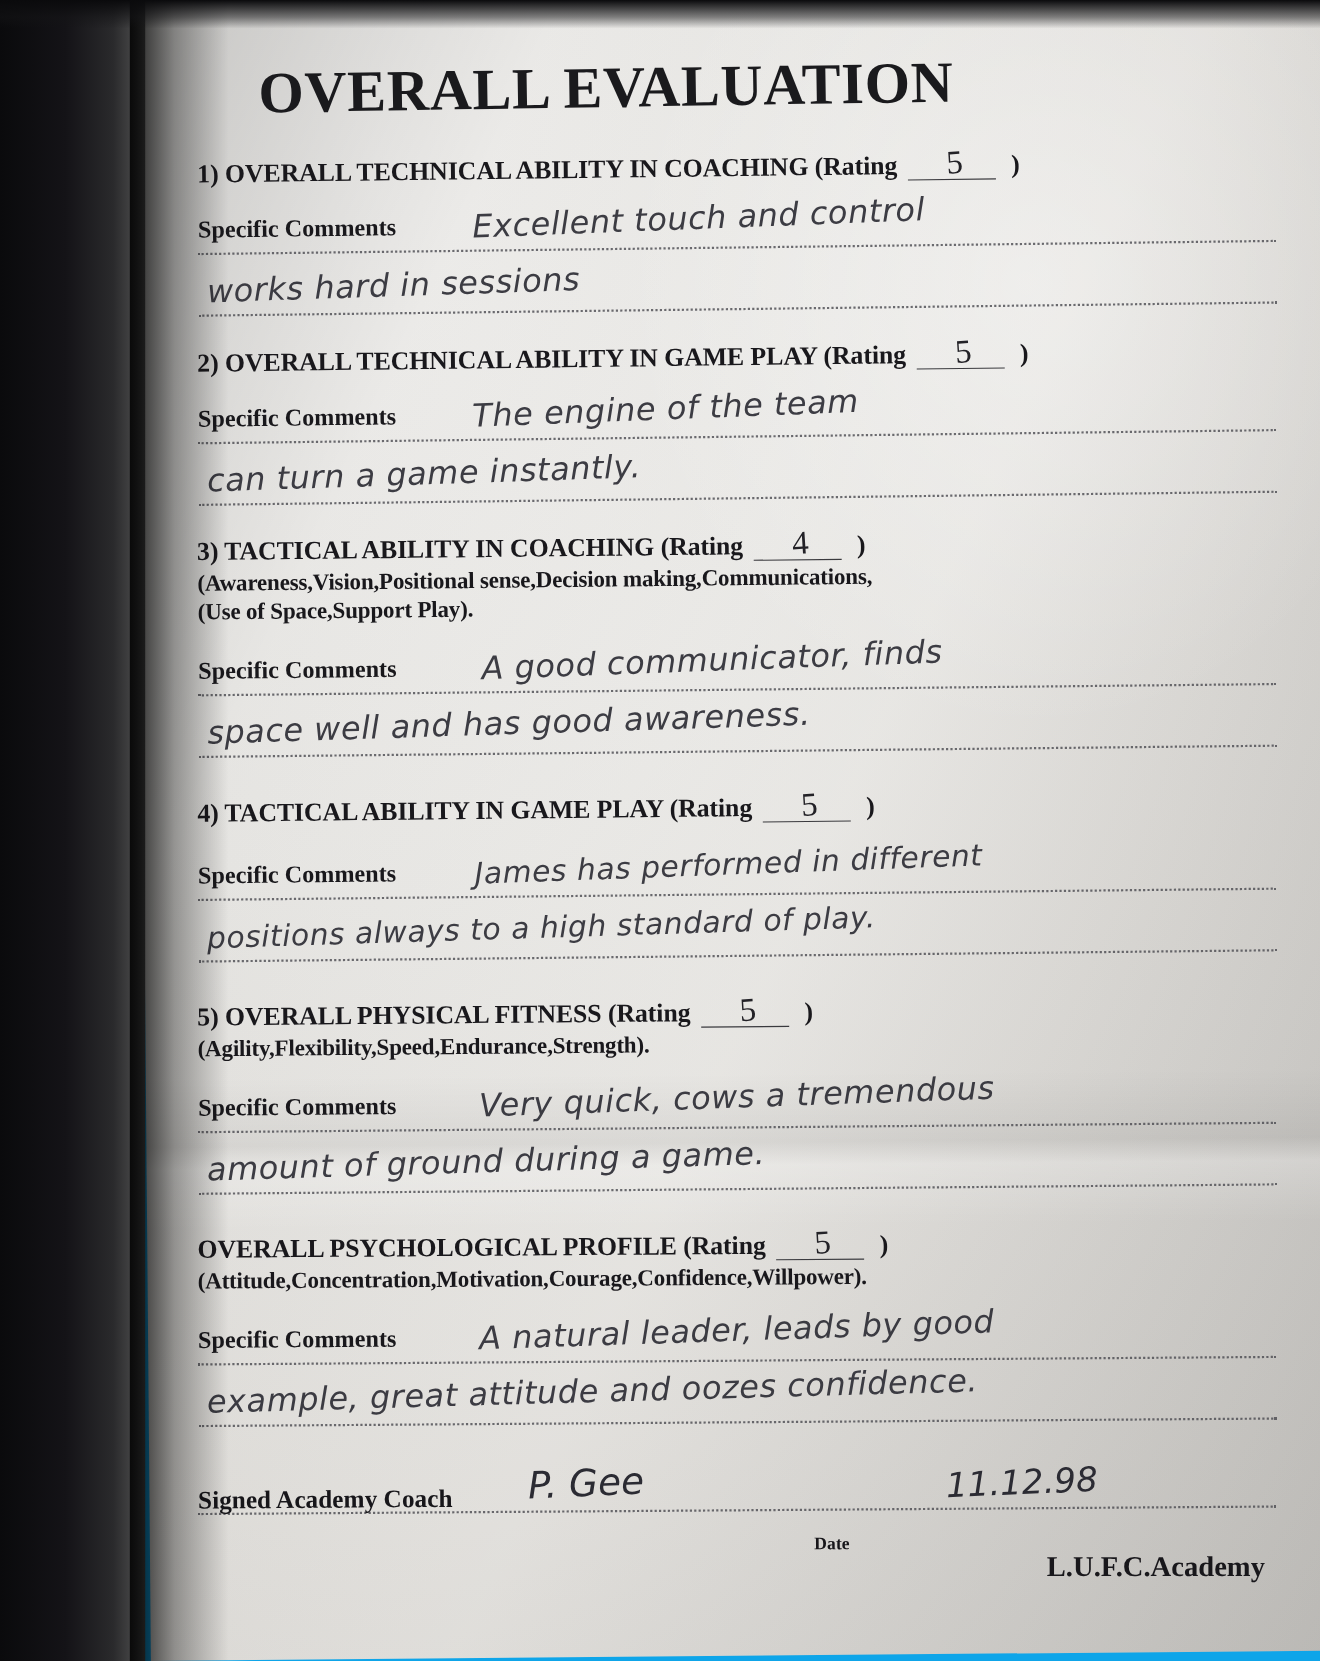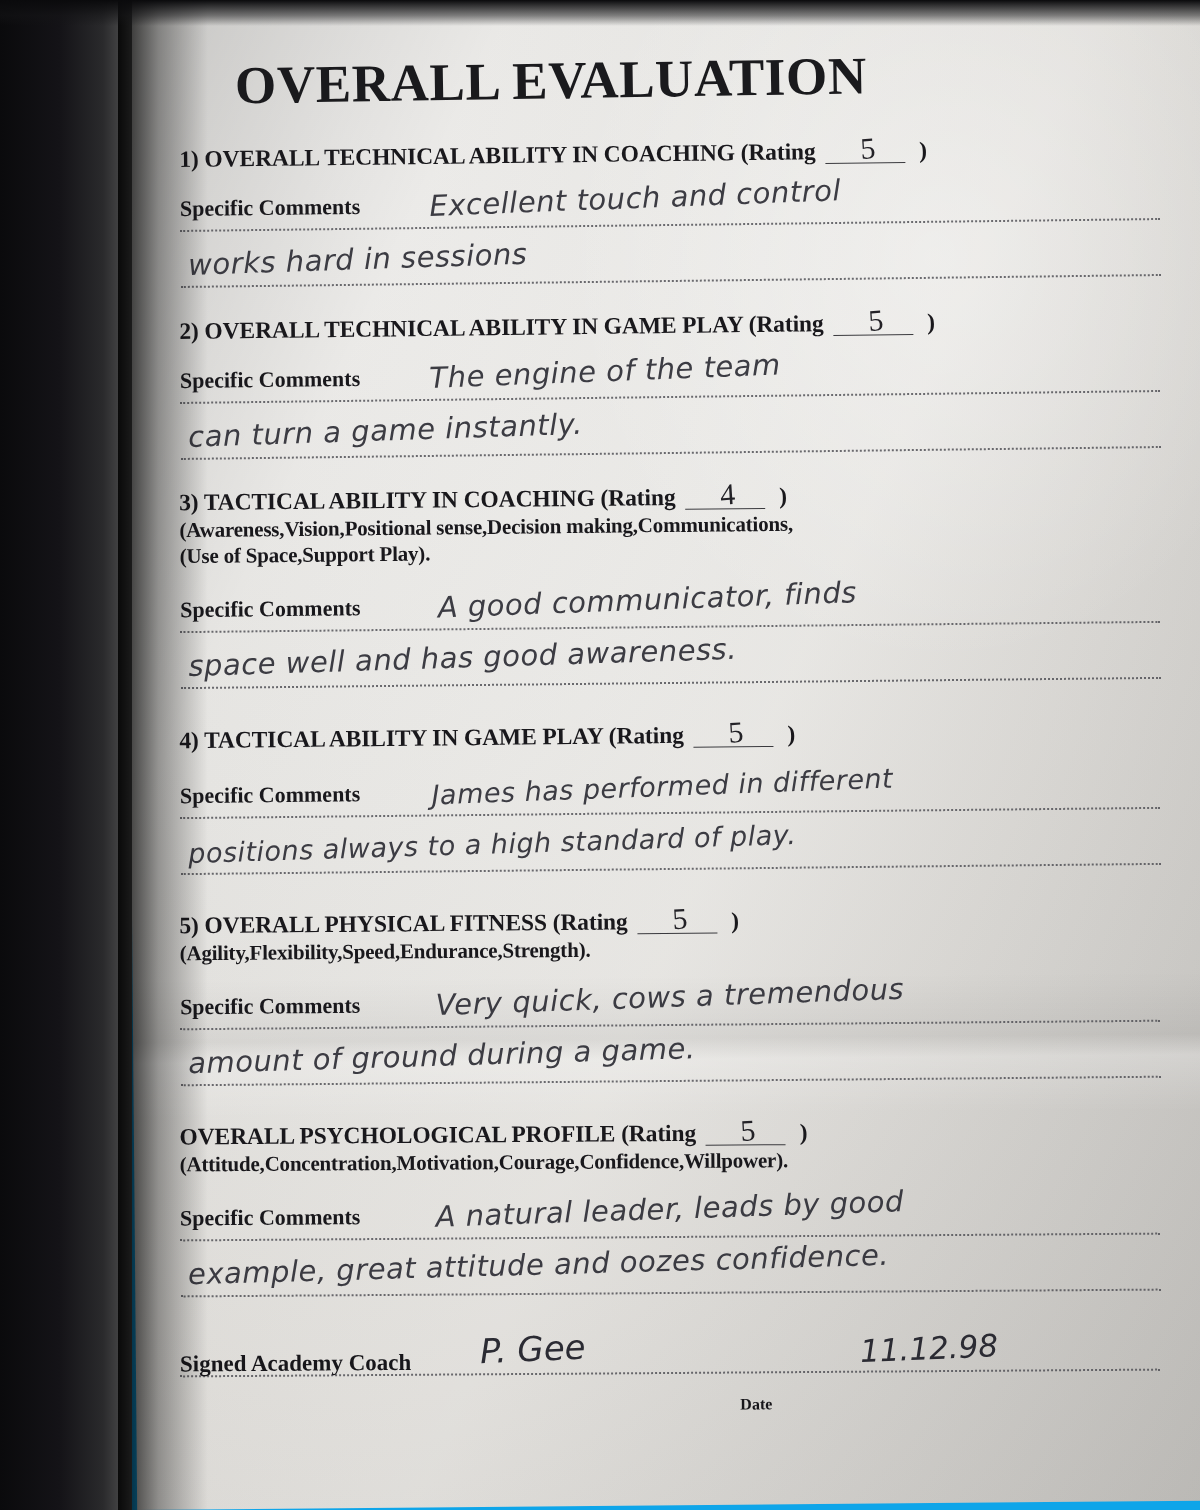--- a/index.html
+++ b/index.html
@@ -372,15 +372,16 @@
     </div>
 
     <div class="signature-row" style="transform:rotate(-0.4deg);">
       <span class="dots" style="bottom:18px;"></span>
       <span class="sig-label">Signed Academy Coach</span>
       <span class="sig-hand">P. Gee</span>
       <span class="date-label">Date</span>
       <span class="date-hand">11.12.98</span>
     </div>
 
+    <div class="footer">L.U.F.C.Academy</div>
 
   </div>
 </div>
 
 </body></html>

